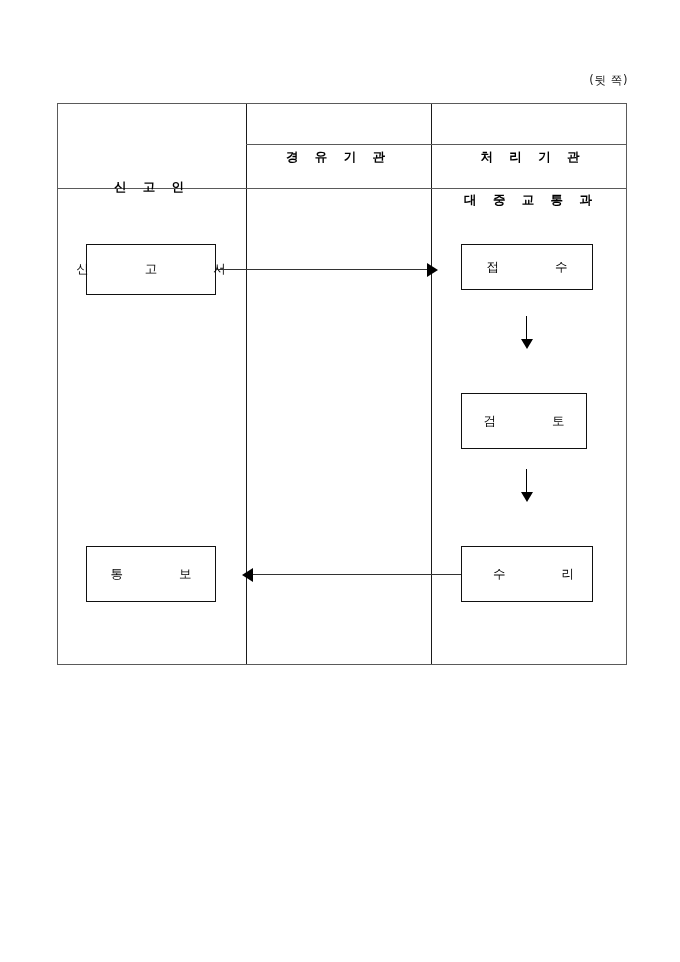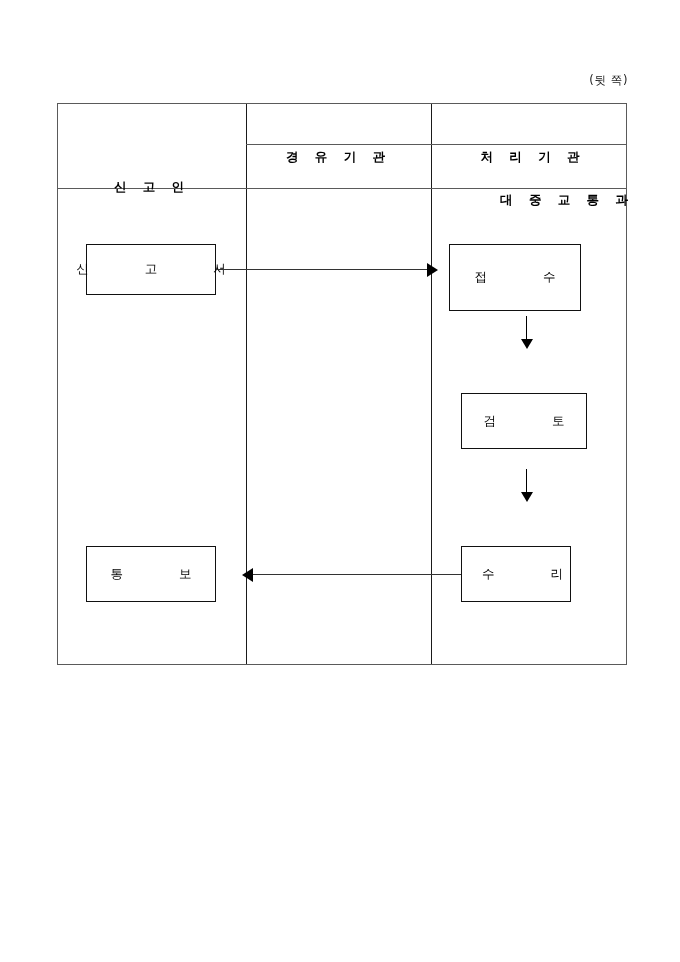--- a/index.html
+++ b/index.html
@@ -109,21 +109,20 @@
   }
   .lbl-office {
     left: 373px;
     width: 204px;
     top: 13px;
   }
   .lbl-dept {
     left: 373px;
     width: 200px;
     top: 56px;
-    padding-left: 36px;
   }
 
   
   .node {
     position: absolute;
     border: 1px solid #111111;
     box-sizing: border-box;
     background: #ffffff;
     display: flex;
     align-items: center;
@@ -133,23 +132,23 @@
     font-size: 12.5px;
     letter-spacing: 26px;
     text-indent: 26px;
     white-space: nowrap;
     color: #000000;
   }
   
   .node-report  { left: 28px;  top: 140px; width: 130px; height: 51px; }
   .node-notify  { left: 28px;  top: 442px; width: 130px; height: 56px; }
   
-  .node-receive { left: 391px; top: 140px; width: 132px; height: 67px; }
+  .node-receive { left: 403px; top: 140px; width: 132px; height: 46px; }
   .node-review  { left: 403px; top: 289px; width: 126px; height: 56px; }
-  .node-accept  { left: 403px; top: 442px; width: 110px; height: 56px; padding-left: 13px; }
+  .node-accept  { left: 403px; top: 442px; width: 132px; height: 56px; padding-left: 13px; }
 
   
   .conn-line-h {
     position: absolute;
     height: 1px;
     background: #333333;
   }
   
   .conn-submit { left: 158px; top: 165px; width: 215px; }
   

